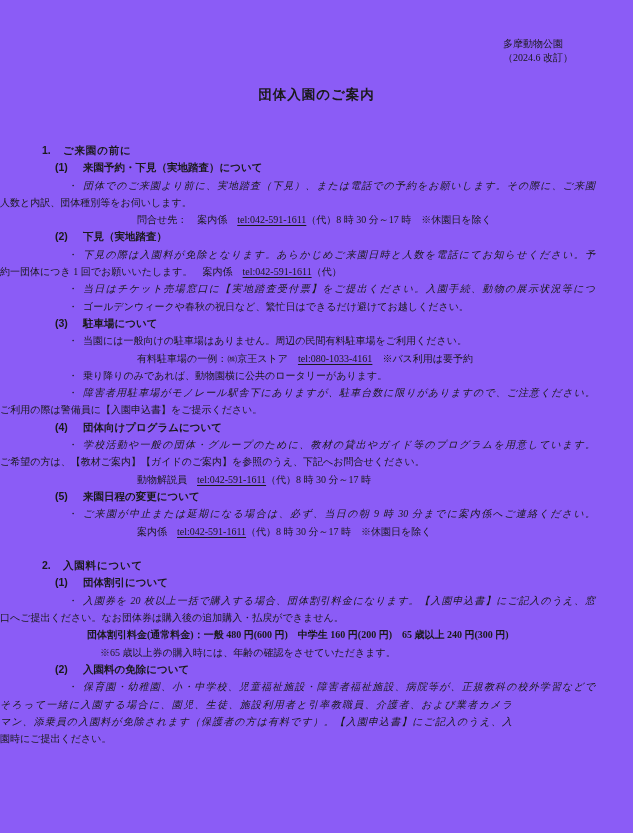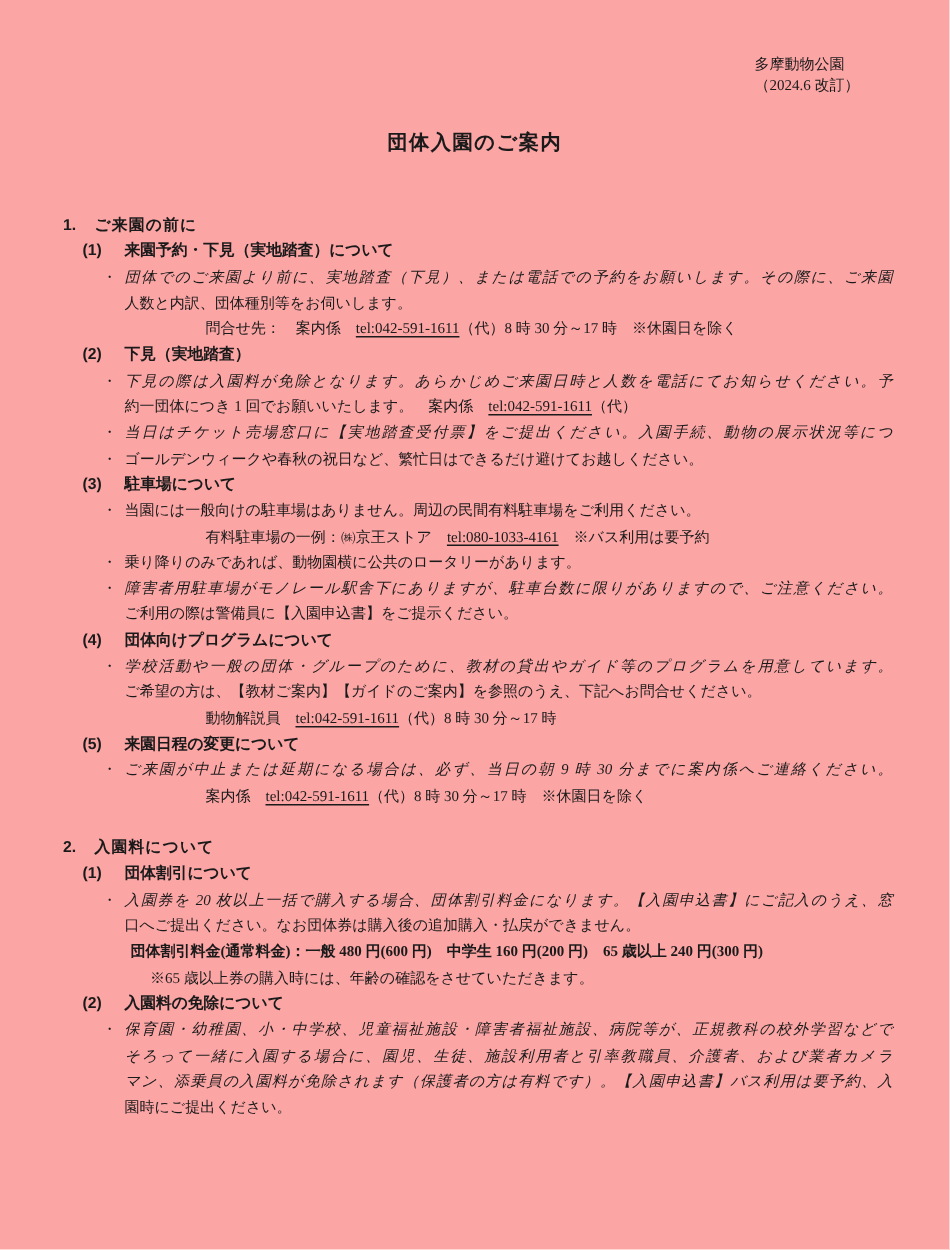--- a/index.html
+++ b/index.html
@@ -1,38 +1,38 @@
 <!DOCTYPE html>
 <html><head>
 <meta charset="utf-8">
 <style>
   html,body { margin:0; padding:0; background:#ffffff; }
   .page {
-    position:relative; width:633px; height:833px; background:#fca5a5;
+    position:relative; width:633px; height:833px; background:#8b5cf6;
     font-family:"Liberation Serif", serif; color:#1a1a1a; overflow:hidden;
   }
   .hdr {
     position:absolute; top:37px; left:503px;
     font-size:10px; line-height:13.5px; white-space:nowrap;
   }
   .ttl {
     position:absolute; top:86px; left:0; width:100%; text-align:center;
     font-family:Liberation Serif, serif; font-weight:bold;
     font-size:13.5px; letter-spacing:1px;
   }
   .docbody { position:absolute; top:142px; left:0; width:633px; }
   .line { display:flex; line-height:17.3px; height:17.3px; font-size:10px; overflow:hidden; }
   .sp { height:17.3px; }
   .h1 { margin-left:42px; font-family:"Liberation Sans", sans-serif; font-weight:bold; font-size:10.5px; letter-spacing:0.8px; }
   .h1 .marker { width:21px; letter-spacing:0; }
   .h2 { margin-left:55px; font-family:"Liberation Sans", sans-serif; font-weight:bold; font-size:10.5px; }
   .h2 .marker { width:28px; }
   .b  { margin-left:68px; }
   .b .marker { width:15px; }
-  .c  { margin-left:83px; }
+  .c  { }
   .ct { margin-left:118px;padding-left:19px; }
   .i1 { margin-left:87px;font-weight:bold; }
   .i2 { margin-left:100px; }
   .text { width:512px; white-space:nowrap; }
   .just .text { white-space:normal; text-align:justify; text-align-last:justify;font-style:italic; }
   .seg-n { }
   .seg-u { text-decoration:underline; text-underline-offset:2px; text-decoration-thickness:1px; }
   .seg-b { font-weight:bold; }
   .seg-bu { font-weight:bold; text-underline-offset:3px; text-decoration-thickness:1px; }
 </style>
@@ -157,19 +157,19 @@
         <span class="text"><span class="seg-b">入園料の免除について</span></span>
       </div>
       <div class="line b just">
         <span class="marker">・</span>
         <span class="text"><span class="seg-n">保育園・幼稚園、小・中学校、児童福祉施設・障害者福祉施設、病院等が、正規教科の校外学習などで</span></span>
       </div>
       <div class="line c just">
         <span class="text"><span class="seg-n">そろって一緒に入園する場合に、園児、生徒、施設利用者と引率教職員、介護者、および業者カメラ</span></span>
       </div>
       <div class="line c just">
-        <span class="text"><span class="seg-n">マン、添乗員の入園料が免除されます（保護者の方は有料です）。【入園申込書】バス利用は要予約、入</span></span>
+        <span class="text"><span class="seg-n">マン、添乗員の入園料が免除されます（保護者の方は有料です）。【入園申込書】にご記入のうえ、入</span></span>
       </div>
       <div class="line c">
         <span class="text"><span class="seg-n">園時にご提出ください。</span></span>
       </div>
     </div>
 </div>
 
 </body></html>

